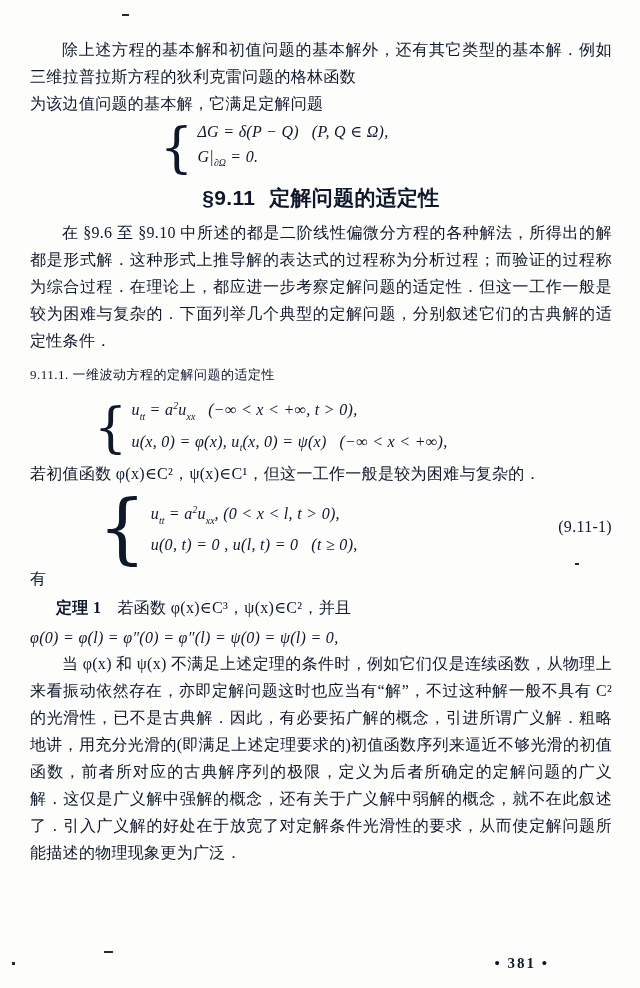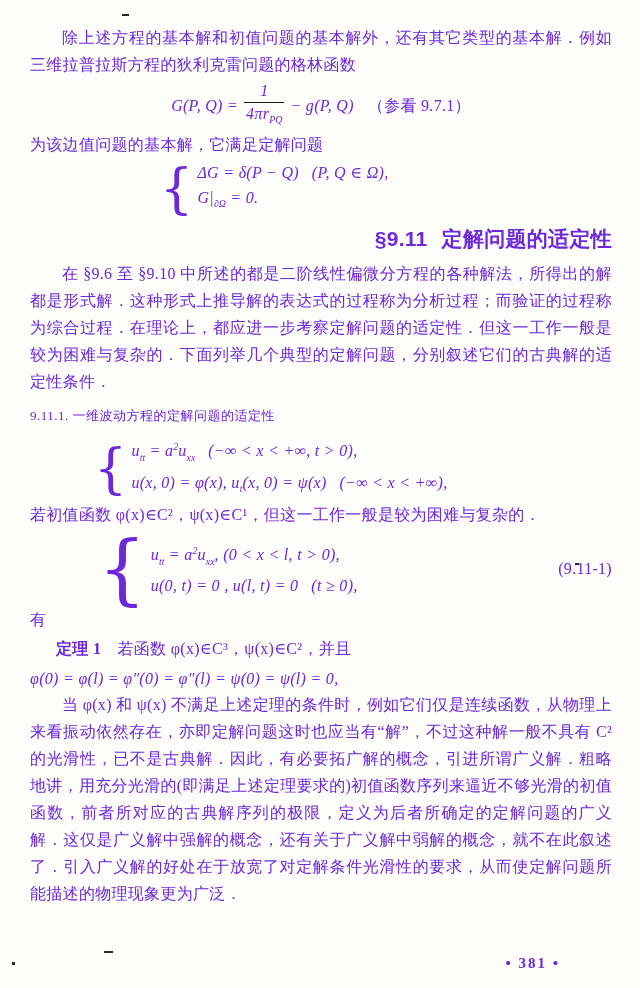--- a/index.html
+++ b/index.html
@@ -1,72 +1,63 @@
 <!DOCTYPE html>
 <html><head>
 <meta charset="utf-8">
 <style>
   html,body{margin:0;padding:0;background:#e8e8e6;}
   .page{
     position:relative; width:640px; height:988px; margin:0 auto;
-    background:#fdfdfb; color:#6d28d9; overflow:hidden;
+    background:#fdfdfb; color:#0f172a; overflow:hidden;
     font-family:"Liberation Serif","DejaVu Serif",serif;
     font-size:16px; line-height:27px; letter-spacing:.3px;
-    box-sizing:border-box; padding:0 28px 0 30px;
+    box-sizing:border-box; padding:12px 28px 0 30px;
   }
   p{margin:0;}
   .just{text-align:justify; text-justify:inter-ideograph;}
   .ind{text-indent:2em;}
   .bold{font-weight:bold;}
   
   .eqline{white-space:pre; font-style:italic; line-height:25px;}
   sub,sup{font-size:.62em; letter-spacing:0;}
   .cases{display:flex; align-items:center;}
   .brace{font-style:normal; font-weight:400; margin-right:4px;
          font-family:"DejaVu Serif",serif; line-height:1;}
   .brace.b2{font-size:52px; transform:scaleY(1.05);}
   .brace.b3{font-size:76px; transform:scaleY(1.02);}
   .eq-green{display:flex; align-items:center; justify-content:center;
             margin:4px 0 2px; font-style:italic; line-height:22px;}
   .frac{display:inline-flex; flex-direction:column; align-items:center; margin:0 6px;}
   .frac .num{border-bottom:1.4px solid #171513; padding:0 16px 2px; line-height:18px;}
   .frac .den{padding-top:2px; line-height:18px;}
   .note{font-style:normal; margin-left:14px;}
-  .h-section{display:flex; justify-content:flex-end; align-items:baseline; gap:14px;
+  .h-section{display:flex; justify-content:center; align-items:baseline; gap:14px;
              font-weight:bold; font-size:21px; line-height:30px; margin:8px 0 6px;
              font-family:"Liberation Sans","DejaVu Sans",sans-serif;}
   .h-sub{font-size:13px; line-height:26px; margin:8px 0 5px; letter-spacing:.5px;}
   .row-between{display:flex; align-items:center; justify-content:space-between;}
   .eq-label{font-style:normal;}
-  .pageno{position:absolute; right:80px; bottom:11px; font-weight:bold;
+  .pageno{position:absolute; right:91px; bottom:11px; font-weight:bold;
           font-size:15px; letter-spacing:2px;}
   .speck{position:absolute; background:#2a2a28;}
   .mt2{margin-top:2px;} .mt4{margin-top:4px;}
 </style>
 </head>
 <body>
 
 <div class="page">
 
   <div class="speck" style="left:122px;top:14px;width:7px;height:2px;"></div>
   <div class="speck" style="left:575px;top:563px;width:4px;height:2px;"></div>
   <div class="speck" style="left:104px;top:951px;width:9px;height:2px;"></div>
   <div class="speck" style="left:12px;top:962px;width:3px;height:3px;"></div>
 
   <p class="just ind" style="margin-top:24px;">除上述方程的基本解和初值问题的基本解外，还有其它类型的基本解．例如三维拉普拉斯方程的狄利克雷问题的格林函数</p>
 
-  <div class="eq-green">
-    <span>G(P, Q) = </span>
-    <span class="frac">
-      <span class="num">1</span>
-      <span class="den"><span>4πr</span><sub>PQ</sub></span>
-    </span>
-    <span> − g(P, Q)</span>
-    <span class="note">（参看 9.7.1）</span>
-  </div>
 
   <p class="just">为该边值问题的基本解，它满足定解问题</p>
 
   <div class="cases mt2" style="margin-left:130px;">
     <span class="brace b2">{</span>
     <div>
       <div class="eqline"><span>ΔG = δ(P − Q)   (P, Q ∈ Ω),</span></div>
       <div class="eqline"><span>G|</span><sub>∂Ω</sub><span> = 0.</span></div>
     </div>
   </div>

